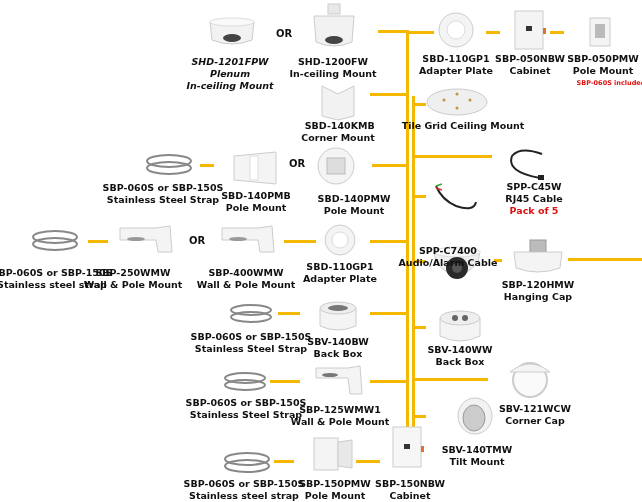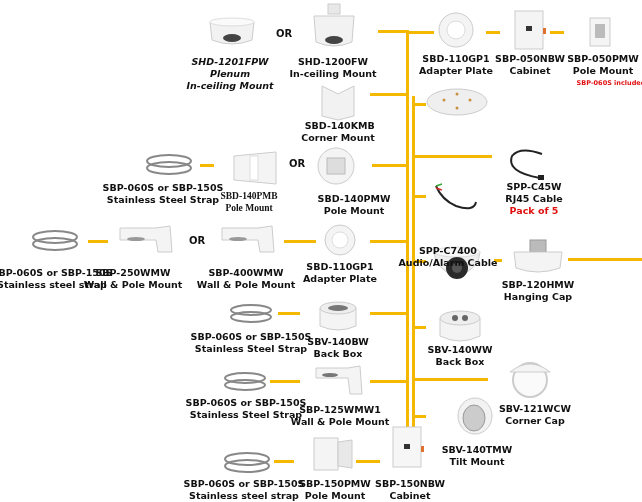--- a/index.html
+++ b/index.html
@@ -249,26 +249,27 @@
 <div class="lbl" style="left:603px;top:53px;">
   <span class="l">SBP-050PMW</span>
   <span class="l">Pole Mount</span>
 </div>
 <div class="note" style="left:603px;top:79px;padding-left:16px;">SBP-060S included</div>
 <div class="lbl" style="left:338px;top:120px;text-align:right;">
   <span class="l">SBD-140KMB</span>
   <span class="l">Corner Mount</span>
 </div>
 <div class="lbl" style="left:463px;top:120px;">
+  <span class="l">Tile Grid Ceiling Mount</span>
 </div>
 <div class="lbl" style="left:163px;top:182px;">
   <span class="l">SBP-060S or SBP-150S</span>
   <span class="l">Stainless Steel Strap</span>
 </div>
-<div class="lbl" style="left:249px;top:190px;font-family:Liberation Serif, serif;">
+<div class="lbl" style="left:256px;top:190px;">
   <span class="l">SBD-140PMB</span>
   <span class="l">Pole Mount</span>
 </div>
 <div class="lbl" style="left:354px;top:193px;text-align:center;">
   <span class="l">SBD-140PMW</span>
   <span class="l">Pole Mount</span>
 </div>
 <div class="lbl" style="left:534px;top:181px;">
   <span class="l">SPP-C45W</span>
   <span class="l">RJ45 Cable</span>

